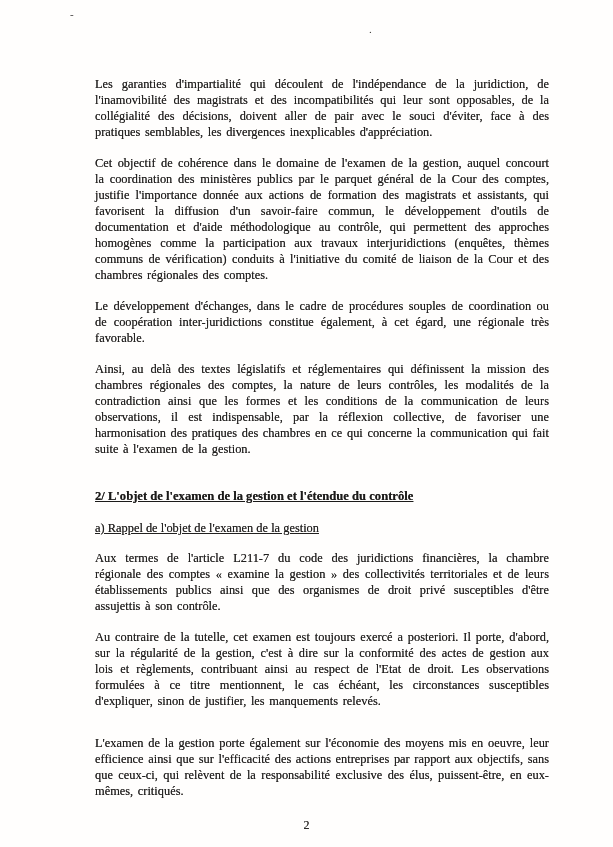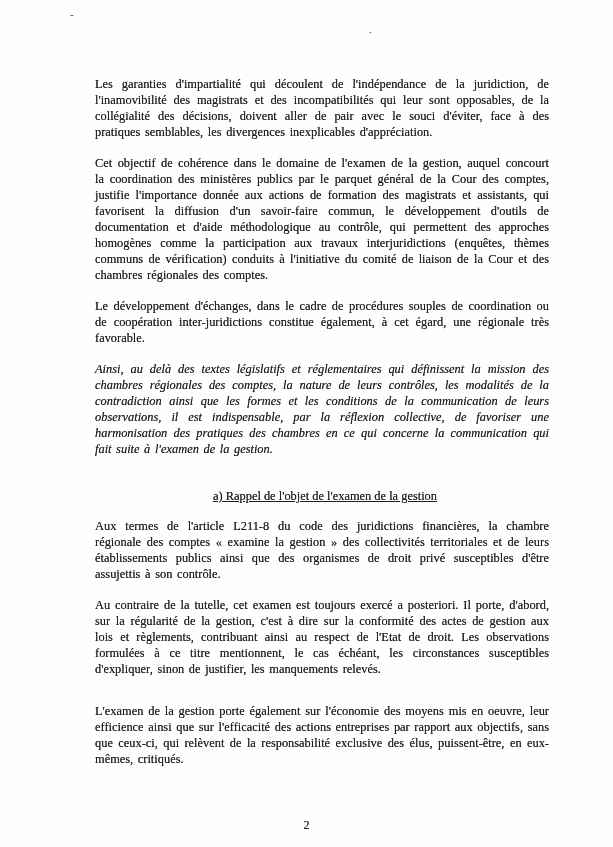--- a/index.html
+++ b/index.html
@@ -24,39 +24,38 @@
   }
   .text-block p {
     margin: 0 6px 15px 0;
     font-size: 12.4px;
     line-height: 16px;
     text-align: justify;
     color: #222120;
     text-shadow: 0 0 0.6px rgba(45,42,40,0.75);
     word-spacing: 1.5px;
   }
-  p.para-harmonisation { margin-bottom: 31px; font-style: italic; }
+  p.para-harmonisation { margin-bottom: 31px; }
   h2.section-heading {
     margin: 0 0 16px 0;
     font-size: 12.6px;
     line-height: 16px;
     font-weight: bold;
     text-decoration: underline;
     color: #1c1b1a;
     text-shadow: 0 0 0.6px rgba(40,38,36,0.8);
   }
   h3.subsection-heading {
     margin: 0 0 14px 0;
     font-size: 12.4px;
     line-height: 16px;
     font-weight: normal;
     text-decoration: underline;
     color: #222120;
     text-shadow: 0 0 0.6px rgba(45,42,40,0.75);
-    text-align: center;
   }
   p.para-economie { margin-top: 26px; }
   .page-number {
     position: absolute;
     top: 818px;
     left: 0;
     width: 100%;
     text-align: center;
     font-size: 12px;
     color: #2a2928;
@@ -78,22 +77,23 @@
 
   <span class="scan-mark mark-1">-</span>
   <span class="scan-mark mark-2">.</span>
 
   <div class="text-block">
     <p class="para-impartiality">Les garanties d'impartialité qui découlent de l'indépendance de la juridiction, de l'inamovibilité des magistrats et des incompatibilités qui leur sont opposables, de la collégialité des décisions, doivent aller de pair avec le souci d'éviter, face à des pratiques semblables, les divergences inexplicables d'appréciation.</p>
     <p class="para-objective">Cet objectif de cohérence dans le domaine de l'examen de la gestion,  auquel concourt la coordination des ministères publics par le parquet général de la Cour des comptes, justifie l'importance donnée aux actions de formation des magistrats et assistants, qui favorisent la diffusion d'un savoir-faire commun, le développement d'outils de documentation et d'aide méthodologique au contrôle, qui permettent des approches homogènes comme la participation aux travaux interjuridictions (enquêtes, thèmes communs de vérification) conduits à l'initiative du comité de liaison de la Cour et des chambres régionales des comptes.</p>
     <p class="para-exchanges">Le développement d'échanges, dans le cadre de procédures souples de coordination ou de coopération inter-juridictions constitue également, à cet égard, une régionale très favorable.</p>
     <p class="para-harmonisation">Ainsi, au delà des textes législatifs et réglementaires qui définissent la mission des chambres régionales des comptes, la nature de leurs contrôles, les modalités de la contradiction ainsi que les formes et les conditions de la communication de leurs observations, il est indispensable, par la réflexion collective, de favoriser  une harmonisation des pratiques des chambres en ce qui concerne la communication qui fait suite à l'examen de la gestion.</p>
 
+    <h2 class="section-heading">2/ L'objet de l'examen de la gestion et l'étendue du contrôle</h2>
     <h3 class="subsection-heading">a) Rappel de l'objet de l'examen de la gestion</h3>
 
-    <p class="para-article">Aux termes de l'article L211-8 du code des juridictions financières, la chambre régionale des comptes « examine la gestion » des collectivités territoriales et de leurs établissements publics ainsi que des organismes de droit privé susceptibles d'être assujettis à son contrôle.</p>
+    <p class="para-article">Aux termes de l'article L211-7 du code des juridictions financières, la chambre régionale des comptes « examine la gestion » des collectivités territoriales et de leurs établissements publics ainsi que des organismes de droit privé susceptibles d'être assujettis à son contrôle.</p>
     <p class="para-tutelle">Au contraire de la tutelle, cet examen est toujours exercé a posteriori. Il porte, d'abord, sur la régularité de la gestion, c'est à dire sur la conformité des actes de gestion aux lois et règlements, contribuant ainsi au respect de l'Etat de droit. Les observations formulées à ce titre mentionnent, le cas échéant, les circonstances susceptibles d'expliquer, sinon de justifier, les manquements relevés.</p>
     <p class="para-economie">L'examen de la gestion porte également sur l'économie des moyens mis en oeuvre, leur efficience ainsi que sur l'efficacité des actions entreprises par rapport aux objectifs, sans que ceux-ci, qui relèvent de la responsabilité exclusive des élus, puissent-être, en eux-mêmes, critiqués.</p>
   </div>
 
   <div class="page-number">2</div>
 
 </div>
 
 </body></html>

